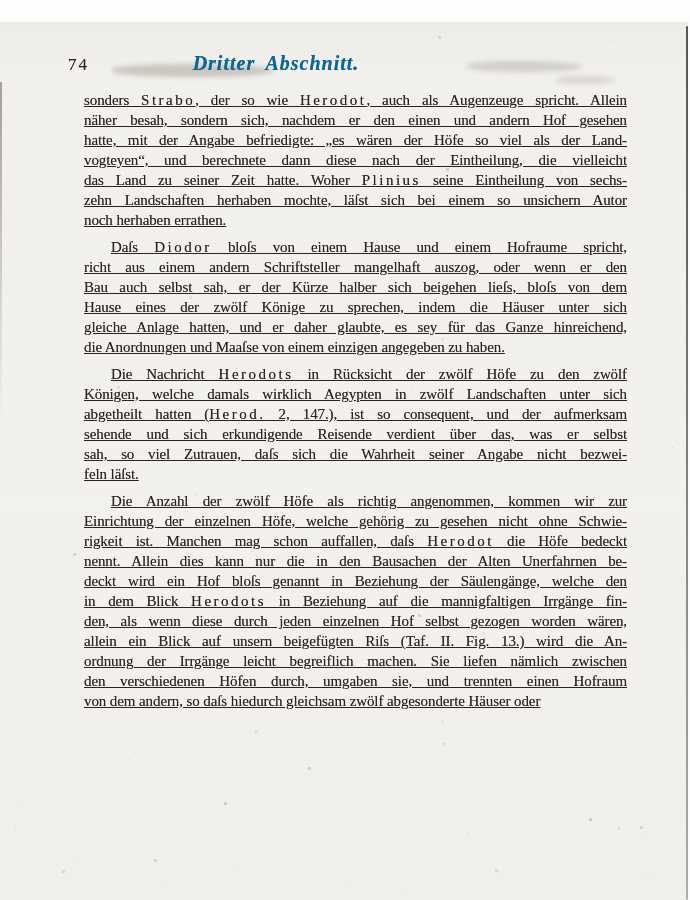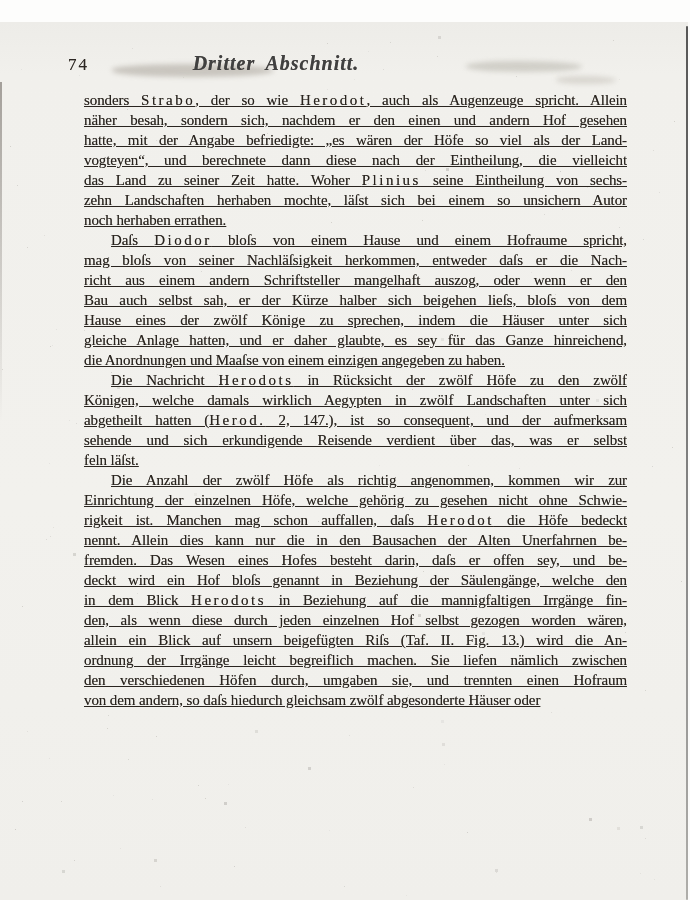--- a/index.html
+++ b/index.html
@@ -38,32 +38,32 @@
   .smudge.s3{left:556px;top:76px;width:60px;height:8px;background:rgba(135,128,116,.22);}
   
   .pagenum{
     position:absolute;left:68px;top:55px;
     font-size:17px;color:#2c2723;letter-spacing:2px;
     text-shadow:0 0 .5px rgba(40,32,24,.55);
   }
   .header{
     position:absolute;left:0;top:52px;width:552px;text-align:center;
     box-sizing:border-box;
-    font-size:20px;font-style:italic;font-weight:700;color:#404040;
+    font-size:20px;font-style:italic;font-weight:700;color:#0369a1;
     letter-spacing:1px;word-spacing:5px;
     text-shadow:0 0 .6px rgba(40,32,24,.6);
   }
   
   .text-block{
     position:absolute;left:84px;top:90px;width:543px;
     font-size:15px;color:#29241f;letter-spacing:-.1px;
     text-shadow:0 0 .5px rgba(42,34,26,.55);
   }
   .para{margin:0;}
-  .para + .para{}
+  .para + .para{margin-top:7px;}
   .line{
     height:20px;line-height:20px;overflow:hidden;
     text-align:justify;text-align-last:justify;
     white-space:normal;
     text-decoration:underline;
   }
   .line.last{text-align-last:left;}
   .line.ind{text-indent:27px;}
   .sperr{letter-spacing:2.5px;}
 </style>
@@ -86,40 +86,39 @@
       <div class="line"><span>sonders </span><span class="sperr">Strabo</span><span>, der so wie </span><span class="sperr">Herodot</span><span>, auch als Augenzeuge spricht. Allein</span></div>
       <div class="line"><span>näher besah, sondern sich, nachdem er den einen und andern Hof gesehen</span></div>
       <div class="line"><span>hatte, mit der Angabe befriedigte: „es wären der Höfe so viel als der Land-</span></div>
       <div class="line"><span>vogteyen“, und berechnete dann diese nach der Eintheilung, die vielleicht</span></div>
       <div class="line"><span>das Land zu seiner Zeit hatte. Woher </span><span class="sperr">Plinius</span><span> seine Eintheilung von sechs-</span></div>
       <div class="line"><span>zehn Landschaften herhaben mochte, läſst sich bei einem so unsichern Autor</span></div>
       <div class="line last"><span>noch herhaben errathen.</span></div>
     </div>
     <div class="para">
       <div class="line ind"><span>Daſs </span><span class="sperr">Diodor</span><span> bloſs von einem Hause und einem Hofraume spricht,</span></div>
-      <div class="line"><span>mag bloſs von seiner Nachläſsigkeit herkommen, entweder daſs er die Nach-</span></div>
       <div class="line"><span>richt aus einem andern Schriftsteller mangelhaft auszog, oder wenn er den</span></div>
       <div class="line"><span>Bau auch selbst sah, er der Kürze halber sich beigehen lieſs, bloſs von dem</span></div>
       <div class="line"><span>Hause eines der zwölf Könige zu sprechen, indem die Häuser unter sich</span></div>
       <div class="line"><span>gleiche Anlage hatten, und er daher glaubte, es sey für das Ganze hinreichend,</span></div>
       <div class="line last"><span>die Anordnungen und Maaſse von einem einzigen angegeben zu haben.</span></div>
     </div>
     <div class="para">
       <div class="line ind"><span>Die Nachricht </span><span class="sperr">Herodots</span><span> in Rücksicht der zwölf Höfe zu den zwölf</span></div>
       <div class="line"><span>Königen, welche damals wirklich Aegypten in zwölf Landschaften unter sich</span></div>
       <div class="line"><span>abgetheilt hatten (</span><span class="sperr">Herod.</span><span> 2, 147.), ist so consequent, und der aufmerksam</span></div>
       <div class="line"><span>sehende und sich erkundigende Reisende verdient über das, was er selbst</span></div>
+      <div class="line"><span>sah, so viel Zutrauen, daſs sich die Wahrheit seiner Angabe nicht bezwei-</span></div>
       <div class="line last"><span>feln läſst.</span></div>
     </div>
     <div class="para">
       <div class="line ind"><span>Die Anzahl der zwölf Höfe als richtig angenommen, kommen wir zur</span></div>
       <div class="line"><span>Einrichtung der einzelnen Höfe, welche gehörig zu gesehen nicht ohne Schwie-</span></div>
       <div class="line"><span>rigkeit ist. Manchen mag schon auffallen, daſs </span><span class="sperr">Herodot</span><span> die Höfe bedeckt</span></div>
       <div class="line"><span>nennt. Allein dies kann nur die in den Bausachen der Alten Unerfahrnen be-</span></div>
-      <div class="line"><span>fremden. Das Wesen eines Hofes besteht darin, daſs er offen sey, und be-</span></div>
       <div class="line"><span>deckt wird ein Hof bloſs genannt in Beziehung der Säulengänge, welche den</span></div>
       <div class="line"><span>in dem Blick </span><span class="sperr">Herodots</span><span> in Beziehung auf die mannigfaltigen Irrgänge fin-</span></div>
       <div class="line"><span>den, als wenn diese durch jeden einzelnen Hof selbst gezogen worden wären,</span></div>
       <div class="line"><span>allein ein Blick auf unsern beigefügten Riſs (Taf. II. Fig. 13.) wird die An-</span></div>
       <div class="line"><span>ordnung der Irrgänge leicht begreiflich machen. Sie liefen nämlich zwischen</span></div>
       <div class="line"><span>den verschiedenen Höfen durch, umgaben sie, und trennten einen Hofraum</span></div>
       <div class="line last"><span>von dem andern, so daſs hiedurch gleichsam zwölf abgesonderte Häuser oder</span></div>
     </div>
   </div>
 

